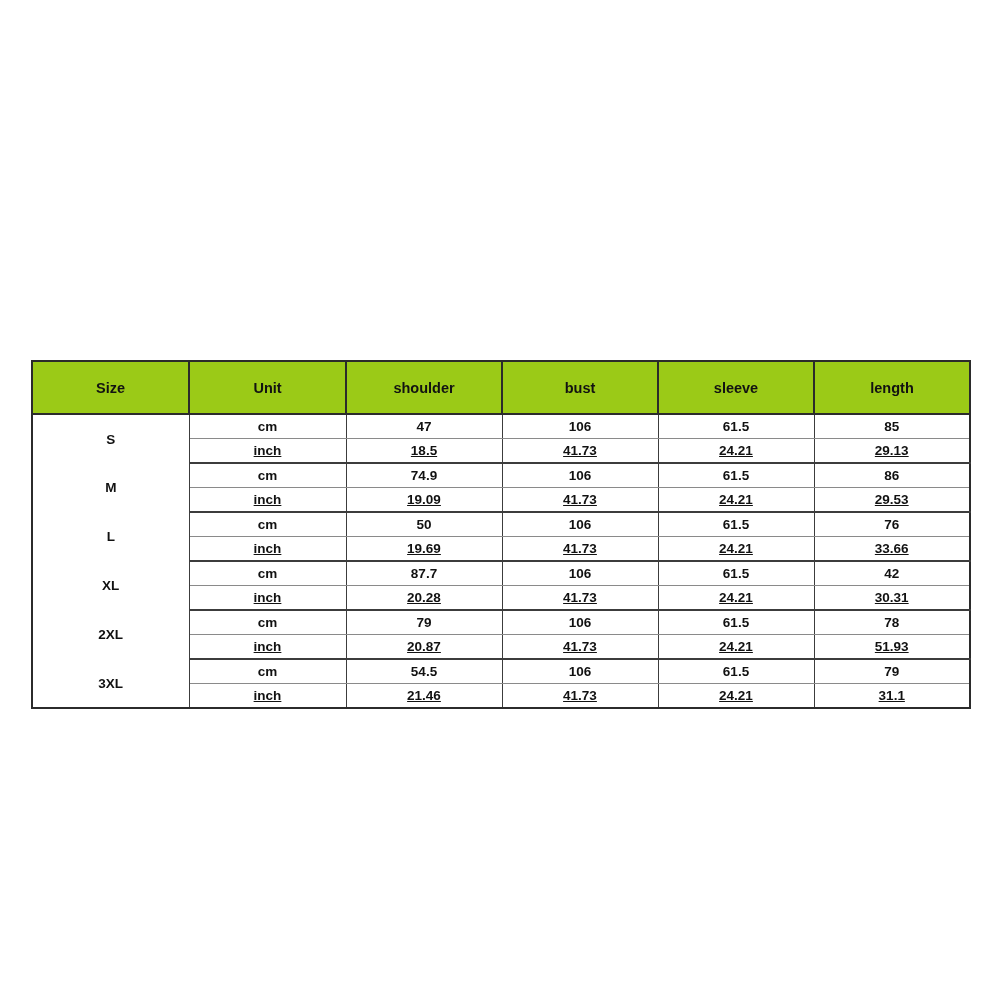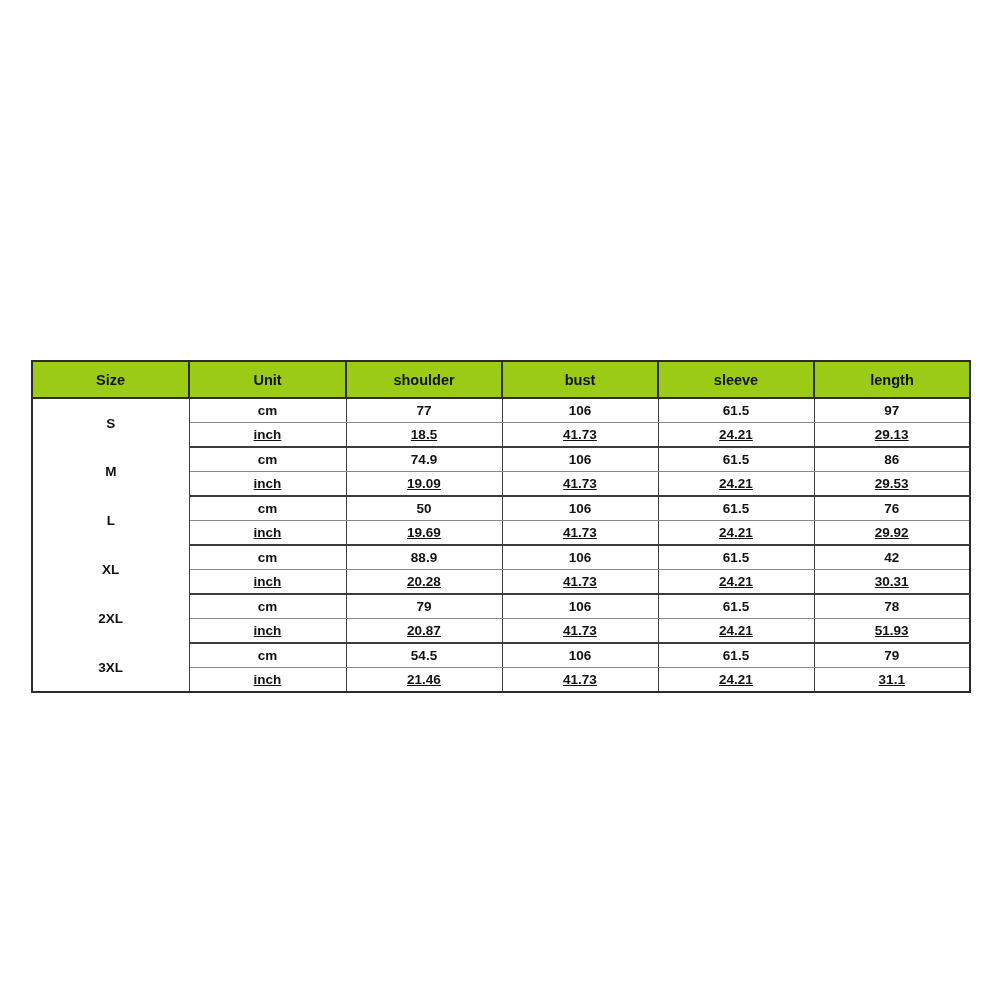--- a/index.html
+++ b/index.html
@@ -39,21 +39,21 @@
   table.size-chart th {
     background: #9bca17;
     color: #121212;
     font-weight: bold;
     font-size: 14.5px;
     height: 35px;
     text-align: center;
     vertical-align: middle;
     border-right: 2px solid #2b2b2b;
     border-bottom: 2px solid #2b2b2b;
-    padding: 0;
+    padding: 8px;
   }
   table.size-chart th:last-child { border-right: none; text-align: center; }
 
   table.size-chart td {
     text-align: center;
     vertical-align: middle;
     font-size: 13.5px;
     font-weight: bold;
     color: #111111;
     height: 23px;
@@ -97,24 +97,24 @@
         <th>shoulder</th>
         <th>bust</th>
         <th>sleeve</th>
         <th>length</th>
       </tr>
     </thead>
     <tbody id="size-chart-body">
         <tr class="row-cm">
           <td class="size-cell" rowspan="2">S</td>
           <td>cm</td>
-          <td>77</td>
+          <td>47</td>
           <td>106</td>
           <td>61.5</td>
-          <td>97</td>
+          <td>85</td>
         </tr>
         <tr class="row-inch">
           <td>inch</td>
           <td>18.5</td>
           <td>41.73</td>
           <td>24.21</td>
           <td>29.13</td>
         </tr>
         <tr class="row-cm">
           <td class="size-cell" rowspan="2">M</td>
@@ -137,26 +137,26 @@
           <td>50</td>
           <td>106</td>
           <td>61.5</td>
           <td>76</td>
         </tr>
         <tr class="row-inch">
           <td>inch</td>
           <td>19.69</td>
           <td>41.73</td>
           <td>24.21</td>
-          <td>29.92</td>
+          <td>33.66</td>
         </tr>
         <tr class="row-cm">
           <td class="size-cell" rowspan="2">XL</td>
           <td>cm</td>
-          <td>88.9</td>
+          <td>87.7</td>
           <td>106</td>
           <td>61.5</td>
           <td>42</td>
         </tr>
         <tr class="row-inch">
           <td>inch</td>
           <td>20.28</td>
           <td>41.73</td>
           <td>24.21</td>
           <td>30.31</td>

